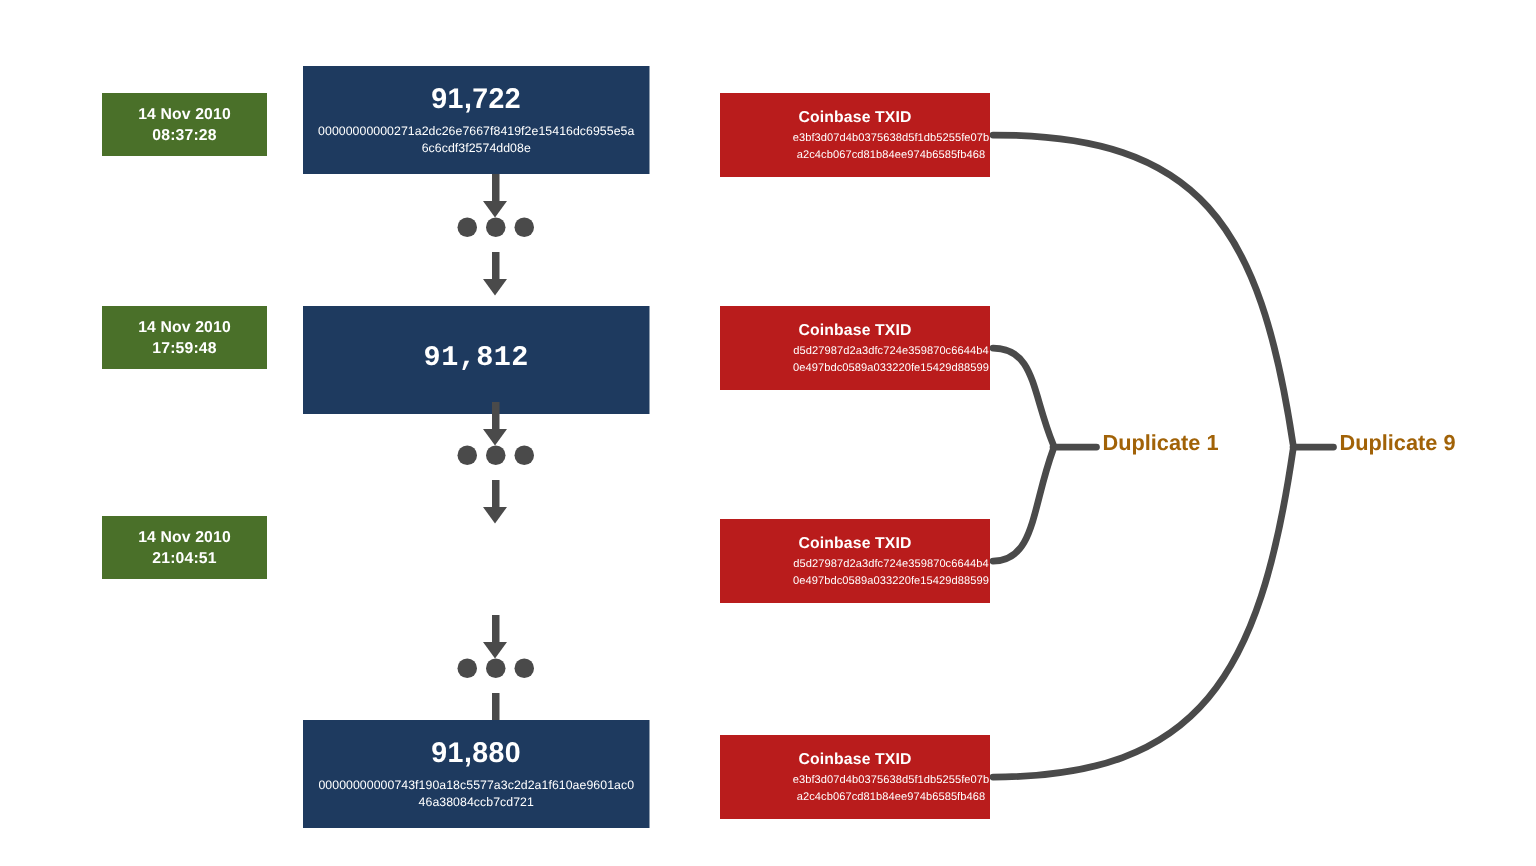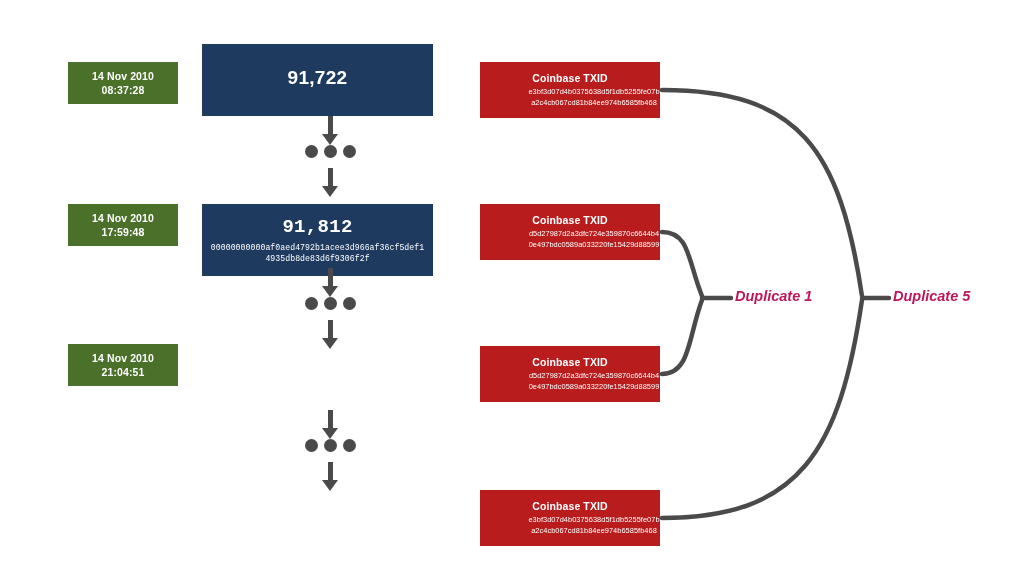--- a/index.html
+++ b/index.html
@@ -147,23 +147,22 @@
     height: 13px;
     border-radius: 50%;
     background: #4a4a4a;
   }
 
   
   .dup-label {
     position: absolute;
     font-size: 14.5px;
     font-weight: bold;
-    color: #be185d;
+    color: #a16207;
     white-space: nowrap;
-    font-style: italic;
   }
   #dup-label-1 { left: 735px; top: 288px; }
   #dup-label-2 { left: 893px; top: 288px; }
 </style>
 </head>
 <body>
 
 <div id="canvas">
 
   <svg id="curve-layer" viewBox="0 0 1024 577" xmlns="http://www.w3.org/2000/svg">
@@ -177,20 +176,21 @@
     <path d="M 862 298 L 889 298" fill="none" stroke="#4a4a4a" stroke-width="4.5" stroke-linecap="round"></path>
   </svg>
 
   <div class="date-box" style="left:68px; top:62px;">
     <span>14 Nov 2010</span>
     <span>08:37:28</span>
   </div>
 
   <div class="block-box" style="top:44px;">
     <div class="block-height">91,722</div>
+    <div class="block-hash">00000000000271a2dc26e7667f8419f2e15416dc6955e5a6c6cdf3f2574dd08e</div>
   </div>
 
   <div class="txid-box" style="top:62px;">
     <div class="txid-title">Coinbase TXID</div>
     <div class="txid-hash">e3bf3d07d4b0375638d5f1db5255fe07ba2c4cb067cd81b84ee974b6585fb468</div>
   </div>
 
   <div class="connector" style="top:116px;">
     <div class="arrow-down">
       <div class="arrow-stem" style="height:18px;"></div>
@@ -207,21 +207,20 @@
     </div>
   </div>
 
   <div class="date-box" style="left:68px; top:204px;">
     <span>14 Nov 2010</span>
     <span>17:59:48</span>
   </div>
 
   <div class="block-box" style="top:204px;font-family:Liberation Mono, monospace;">
     <div class="block-height">91,812</div>
-    <div class="block-hash">00000000000af0aed4792b1acee3d966af36cf5def14935db8de83d6f9306f2f</div>
   </div>
 
   <div class="txid-box" style="top:204px;">
     <div class="txid-title">Coinbase TXID</div>
     <div class="txid-hash">d5d27987d2a3dfc724e359870c6644b40e497bdc0589a033220fe15429d88599</div>
   </div>
 
   <div class="connector" style="top:268px;">
     <div class="arrow-down">
       <div class="arrow-stem" style="height:18px;"></div>
@@ -259,22 +258,26 @@
       <span class="dot"></span>
       <span class="dot"></span>
     </div>
     <div class="arrow-down" style="margin-top:10px;">
       <div class="arrow-stem" style="height:18px;"></div>
       <div class="arrow-head" style="top:18px;"></div>
     </div>
   </div>
 
 
+  <div class="block-box" style="top:480px;">
+    <div class="block-height">91,880</div>
+    <div class="block-hash">00000000000743f190a18c5577a3c2d2a1f610ae9601ac046a38084ccb7cd721</div>
+  </div>
 
   <div class="txid-box" style="top:490px;">
     <div class="txid-title">Coinbase TXID</div>
     <div class="txid-hash">e3bf3d07d4b0375638d5f1db5255fe07ba2c4cb067cd81b84ee974b6585fb468</div>
   </div>
 
   <div class="dup-label" id="dup-label-1">Duplicate 1</div>
-  <div class="dup-label" id="dup-label-2">Duplicate 5</div>
+  <div class="dup-label" id="dup-label-2">Duplicate 9</div>
 
 </div>
 
 </body></html>

